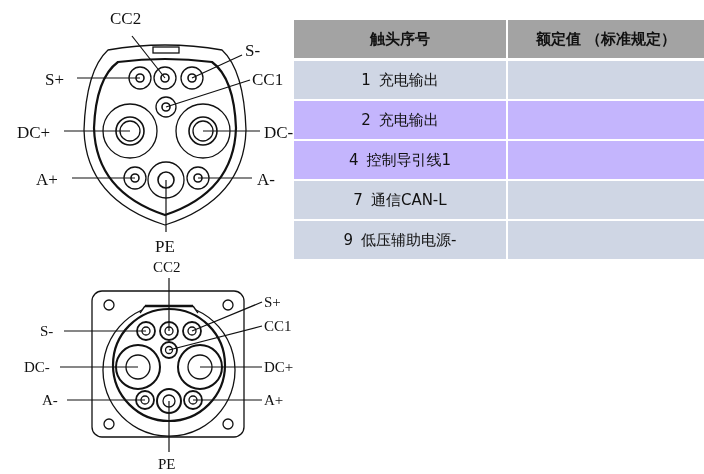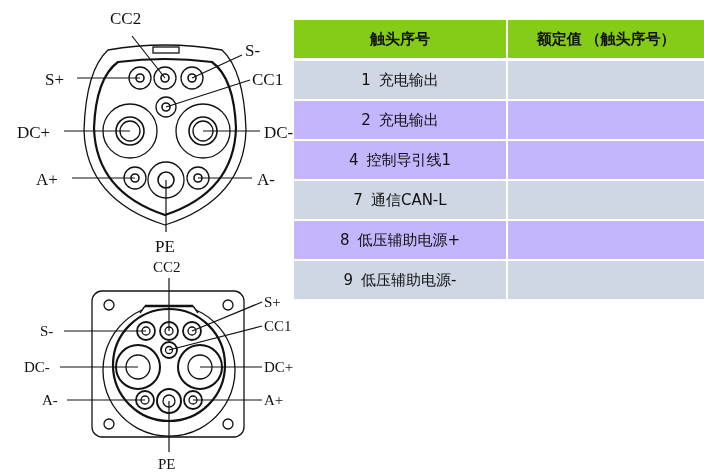--- a/index.html
+++ b/index.html
@@ -6,24 +6,23 @@
   body { width: 704px; height: 474px; position: relative; overflow: hidden; }
   .diagram { position: absolute; left: 12px; top: 0; width: 300px; height: 474px; }
   .diagram svg { position: absolute; left: 0; top: 0; }
   .diagram svg text { font-family: "Liberation Serif", "DejaVu Serif", serif; fill: #111; }
   .pin-table {
     position: absolute; left: 294px; top: 20px; width: 410px;
     border-collapse: separate; border-spacing: 0;
     font-family: "DejaVu Sans", "Liberation Sans", sans-serif;
   }
   .pin-table th {
-    background: #84cc16; color: #111; font-weight: bold; font-size: 15px;
+    background: #a3a3a3; color: #111; font-weight: bold; font-size: 15px;
     height: 38px; padding: 0; text-align: center;
     border-bottom: 3px solid #ffffff;
-    font-family: Liberation Serif, serif;
   }
   .pin-table th.c1 { width: 212px; border-right: 2px solid #ffffff; }
   .pin-table td {
     height: 38px; padding: 0; font-size: 15px; color: #111; text-align: center;
     border-bottom: 2px solid #ffffff;
   }
   .pin-table td.c1 { border-right: 2px solid #ffffff; margin-top: 28px; }
   .pin-table tr.odd td { background: #cfd6e4; }
   .pin-table tr.even td { background: #c4b5fd; }
   .pin-table .num { margin-right: 8px; }
@@ -147,42 +146,38 @@
       <text x="252" y="405">A+</text>
       <text x="146" y="469">PE</text>
     </g>
   </svg>
 </div>
 
 <table class="pin-table">
   <thead>
     <tr>
       <th class="c1">触头序号</th>
-      <th>额定值 （触头序号）</th>
+      <th>额定值 （标准规定）</th>
     </tr>
   </thead>
   <tbody>
     <tr class="odd">
       <td class="c1"><span class="num">1</span><span>充电输出</span></td>
       <td></td>
     </tr>
     <tr class="even">
       <td class="c1"><span class="num">2</span><span>充电输出</span></td>
       <td></td>
     </tr>
     <tr class="even">
       <td class="c1"><span class="num">4</span><span>控制导引线1</span></td>
       <td></td>
     </tr>
     <tr class="odd">
       <td class="c1"><span class="num">7</span><span>通信CAN-L</span></td>
       <td></td>
     </tr>
-    <tr class="even">
-      <td class="c1"><span class="num">8</span><span>低压辅助电源+</span></td>
-      <td></td>
-    </tr>
     <tr class="odd">
       <td class="c1"><span class="num">9</span><span>低压辅助电源-</span></td>
       <td></td>
     </tr>
   </tbody>
 </table>
 
 </body></html>

